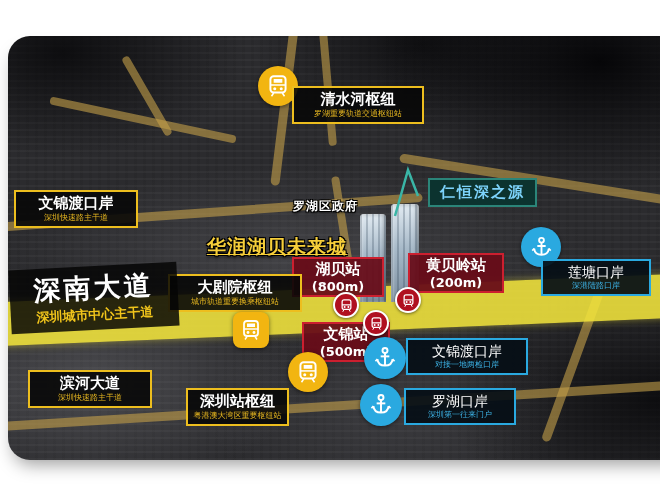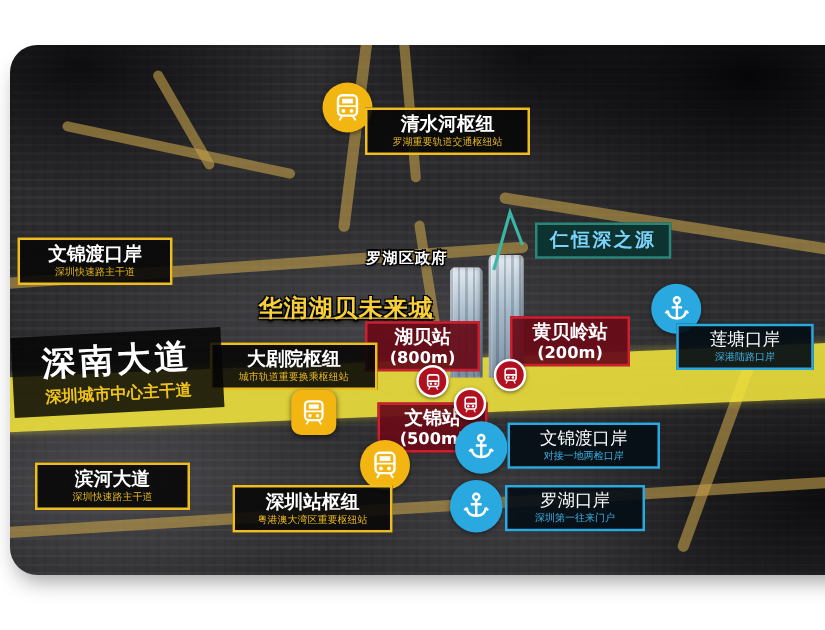--- a/index.html
+++ b/index.html
@@ -220,21 +220,21 @@
     <svg width="26" height="26" viewBox="0 0 24 24">
         <rect x="5" y="3" width="14" height="15" rx="3" fill="none" stroke="#fff" stroke-width="1.8"></rect>
         <rect x="8" y="5.5" width="8" height="3.5" fill="#fff"></rect>
         <line x1="5" y1="11" x2="19" y2="11" stroke="#fff" stroke-width="1.4"></line>
         <circle cx="9" cy="14.5" r="1.4" fill="#fff"></circle>
         <circle cx="15" cy="14.5" r="1.4" fill="#fff"></circle>
         <line x1="8" y1="18.5" x2="6" y2="21.5" stroke="#fff" stroke-width="1.4"></line>
         <line x1="16" y1="18.5" x2="18" y2="21.5" stroke="#fff" stroke-width="1.4"></line>
       </svg>
   </div>
-  <div class="rlabel" style="left:178px;top:352px;width:128px;">
+  <div class="rlabel" style="left:178px;top:352px;width:103px;">
     <div class="rt">深圳站枢纽</div>
     <div class="rs">粤港澳大湾区重要枢纽站</div>
   </div>
 
   <div class="circle-icon ic-blue" style="left:352px;top:348px;width:42px;height:42px;">
     <svg width="26" height="26" viewBox="0 0 24 24">
         <circle cx="12" cy="5" r="2.3" fill="none" stroke="#fff" stroke-width="1.8"></circle>
         <line x1="12" y1="7.3" x2="12" y2="19" stroke="#fff" stroke-width="1.8"></line>
         <line x1="8" y1="10.5" x2="16" y2="10.5" stroke="#fff" stroke-width="1.8"></line>
         <path d="M5 13 Q5.5 19 12 19 Q18.5 19 19 13" fill="none" stroke="#fff" stroke-width="1.8"></path>

